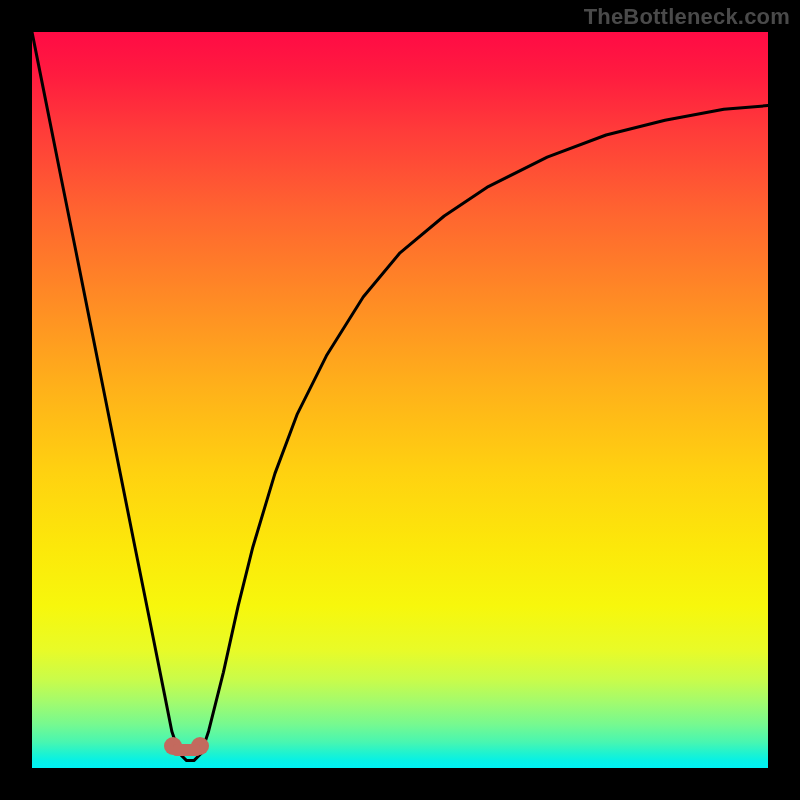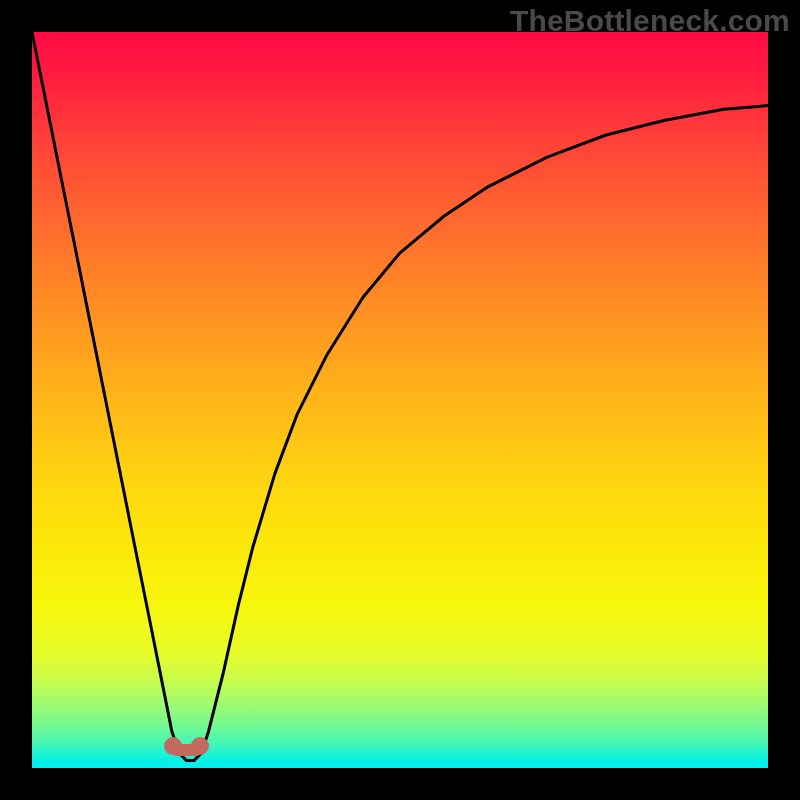--- a/index.html
+++ b/index.html
@@ -46,21 +46,21 @@
       #1ef3d0 98%,
       #06f1e6 99%,
       #00f0f4 100%
     );
   }
   .watermark {
     position: absolute;
     top: 4px;
     right: 10px;
     color: #4a4a4a;
-    font-size: 30px;
+    font-size: 22px;
     font-weight: 600;
     letter-spacing: 0.2px;
     user-select: none;
   }
   svg.curves {
     position: absolute;
     left: 0; top: 0;
     width: 736px; height: 736px;
   }
   .marker {

